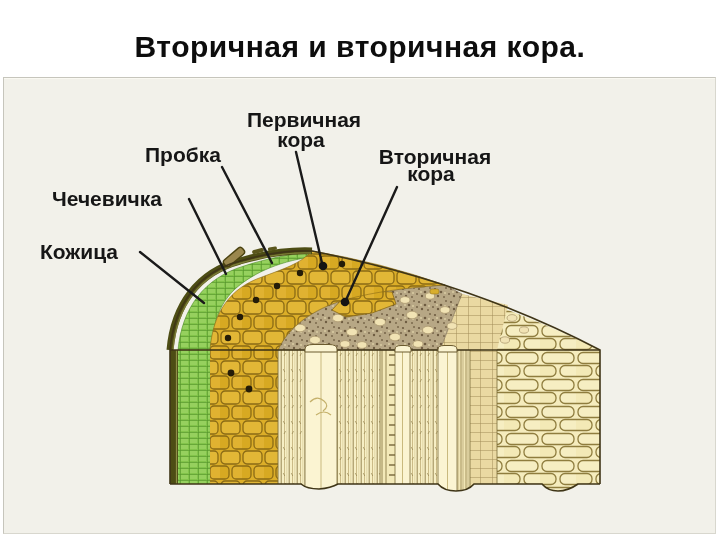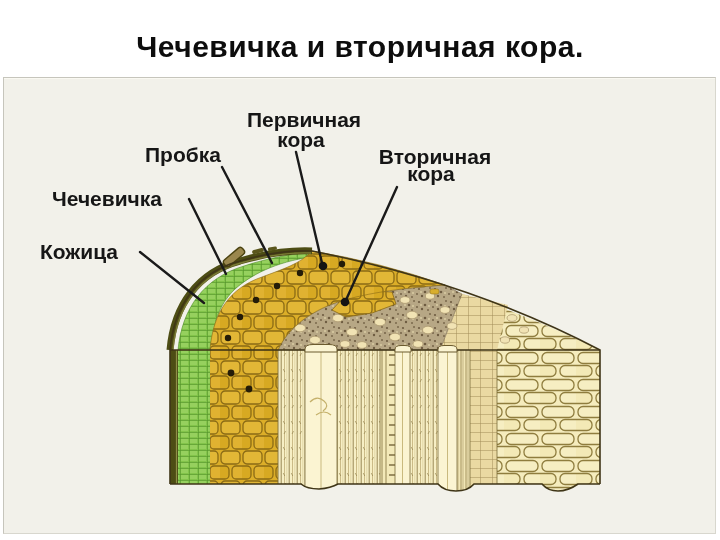--- a/index.html
+++ b/index.html
@@ -20,21 +20,21 @@
   }
   .art{position:absolute;left:0;top:0;width:720px;height:540px;}
   .lbl{font:700 21px "Liberation Sans", sans-serif;fill:#161616;}
   .leader{stroke:#1a1a1a;stroke-width:2.4;stroke-linecap:round;}
   .sep{stroke:#7a6a38;stroke-width:0.8;}
   .outline{stroke:#3f3517;stroke-width:1.6;fill:none;}
 </style>
 </head>
 <body>
 
-<div class="slide-title">Чечевичка и вторичная кора.</div>
+<div class="slide-title">Вторичная и вторичная кора.</div>
 
 <div class="panel"></div>
 
 <svg class="art" viewBox="0 0 720 540" xmlns="http://www.w3.org/2000/svg">
   <defs>
     <pattern id="patGreen" width="9" height="6" patternUnits="userSpaceOnUse">
       <rect width="9" height="6" fill="#82c44a"></rect>
       <rect x="1" y="1" width="7" height="4" fill="#a4d86a" opacity="0.6"></rect>
       <path d="M0,0H9 M0,0V6" stroke="#4e8c28" stroke-width="1" fill="none"></path>
     </pattern>

